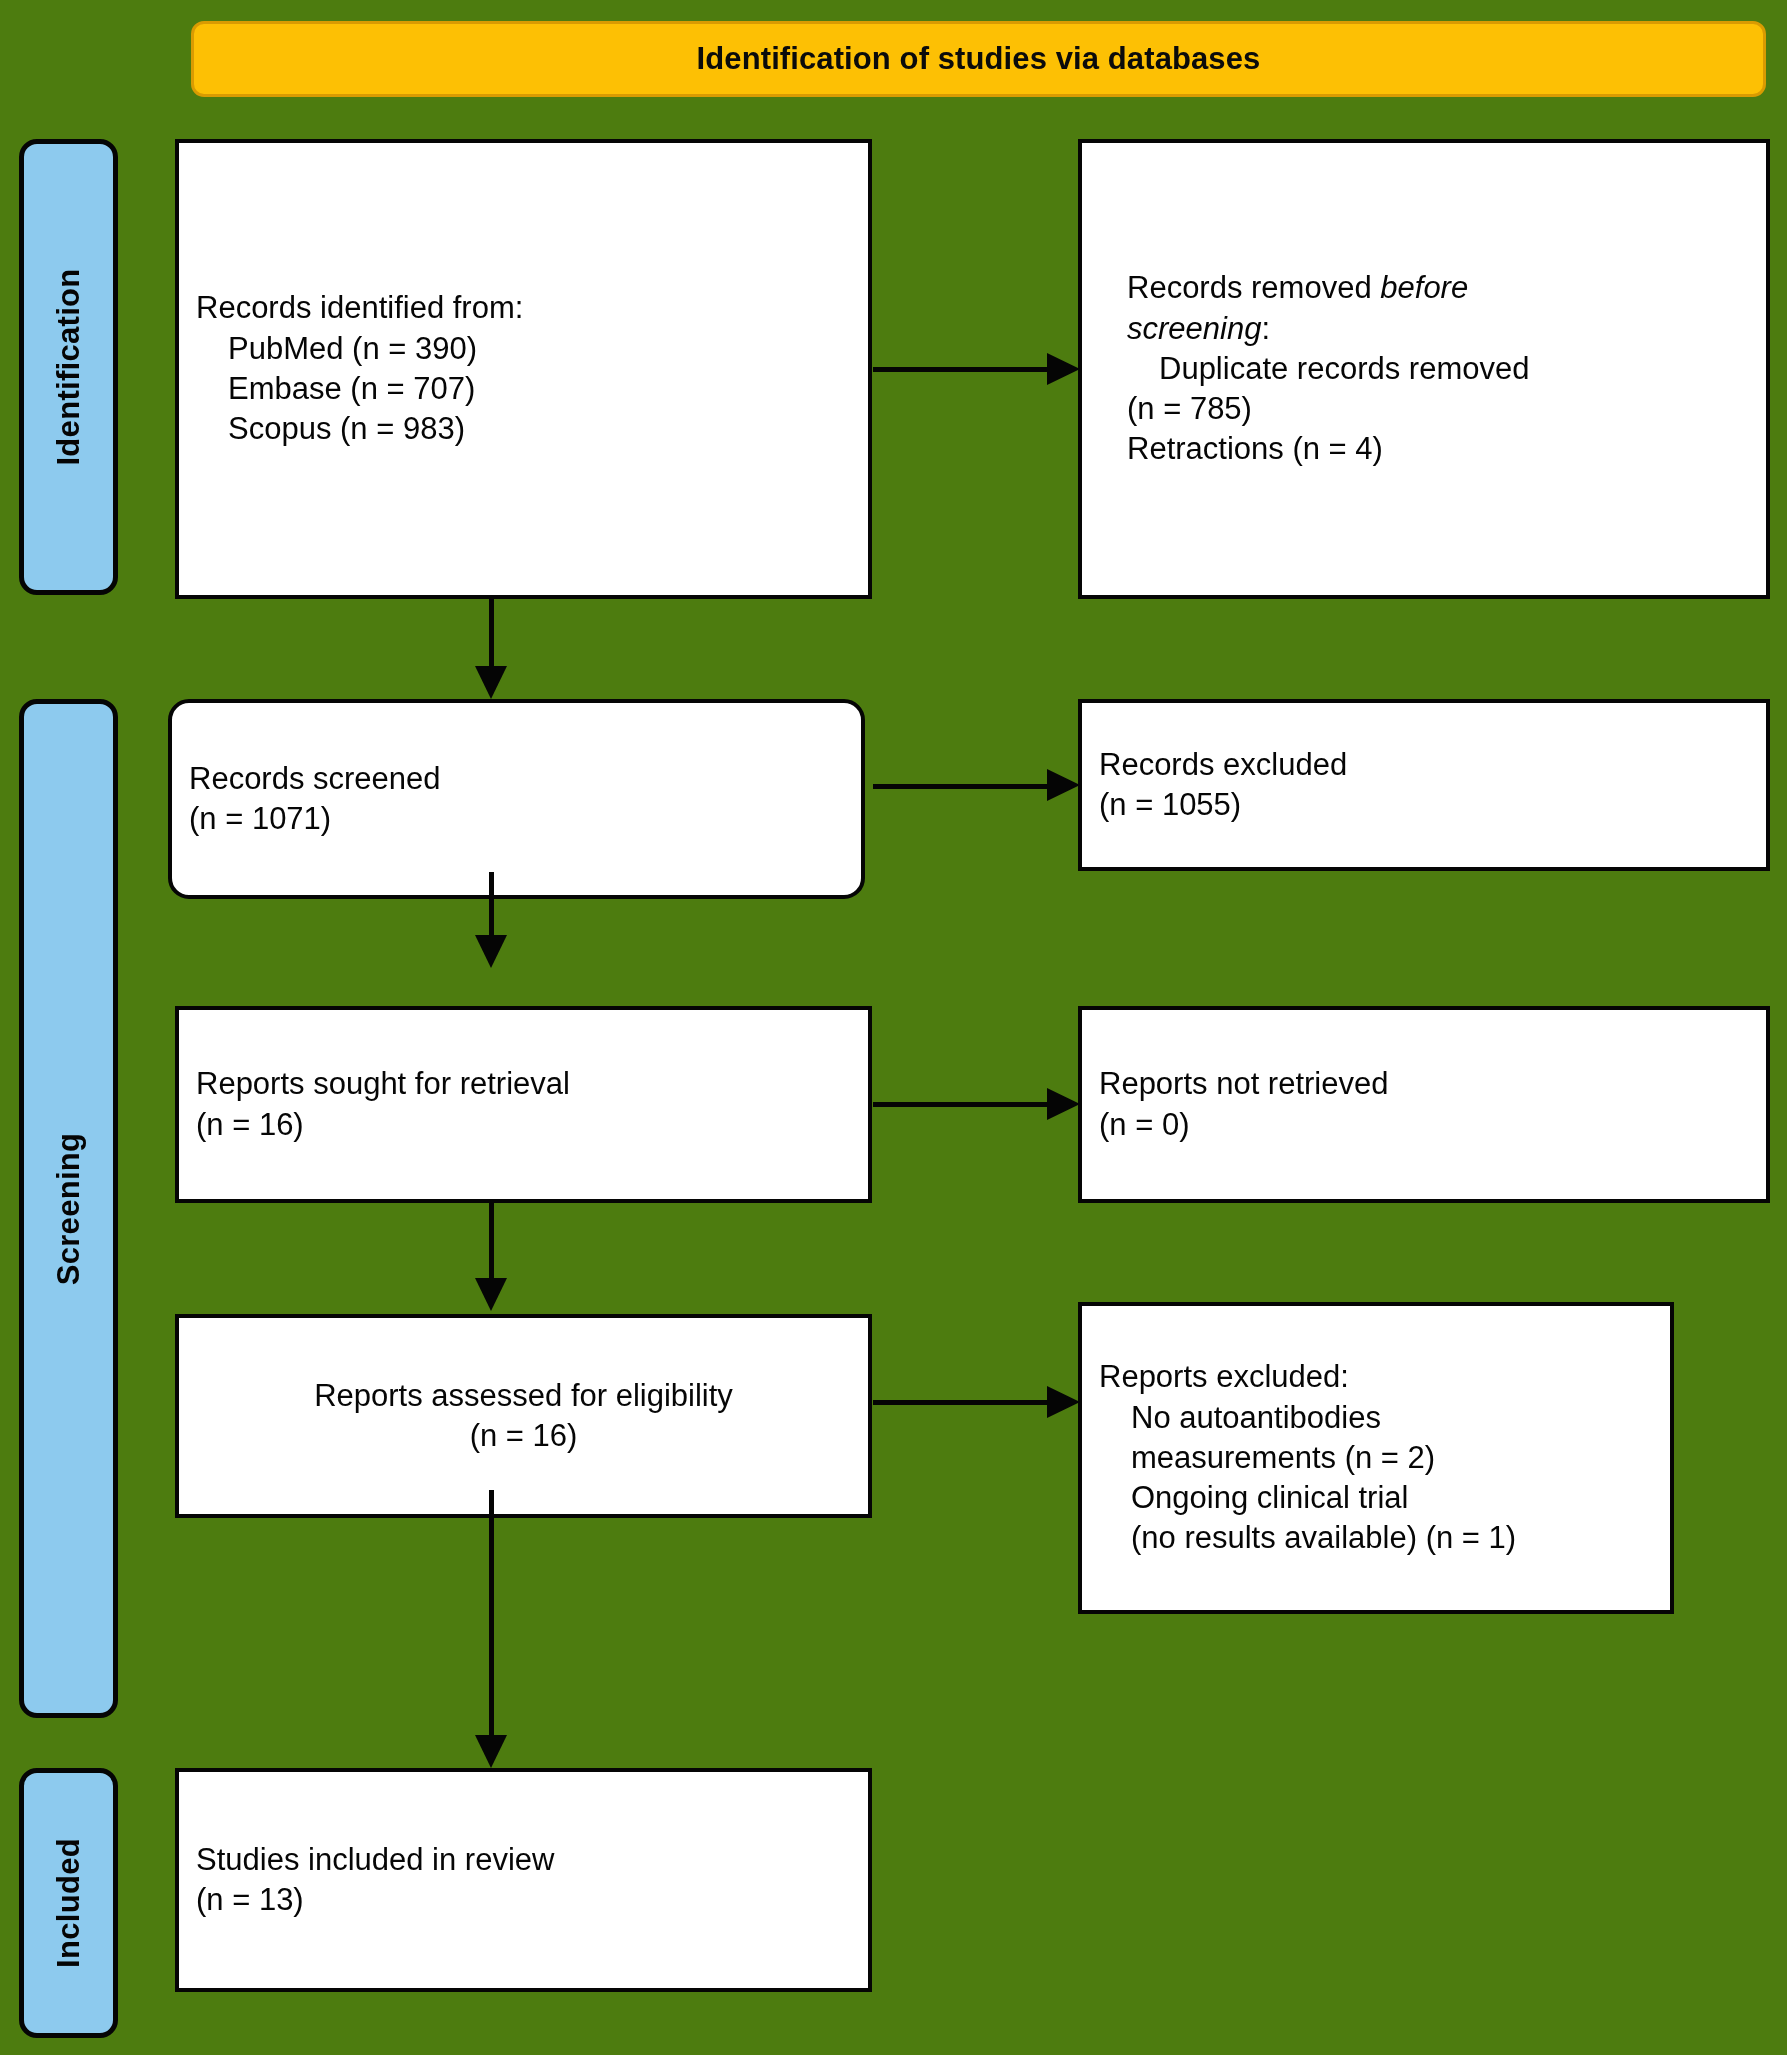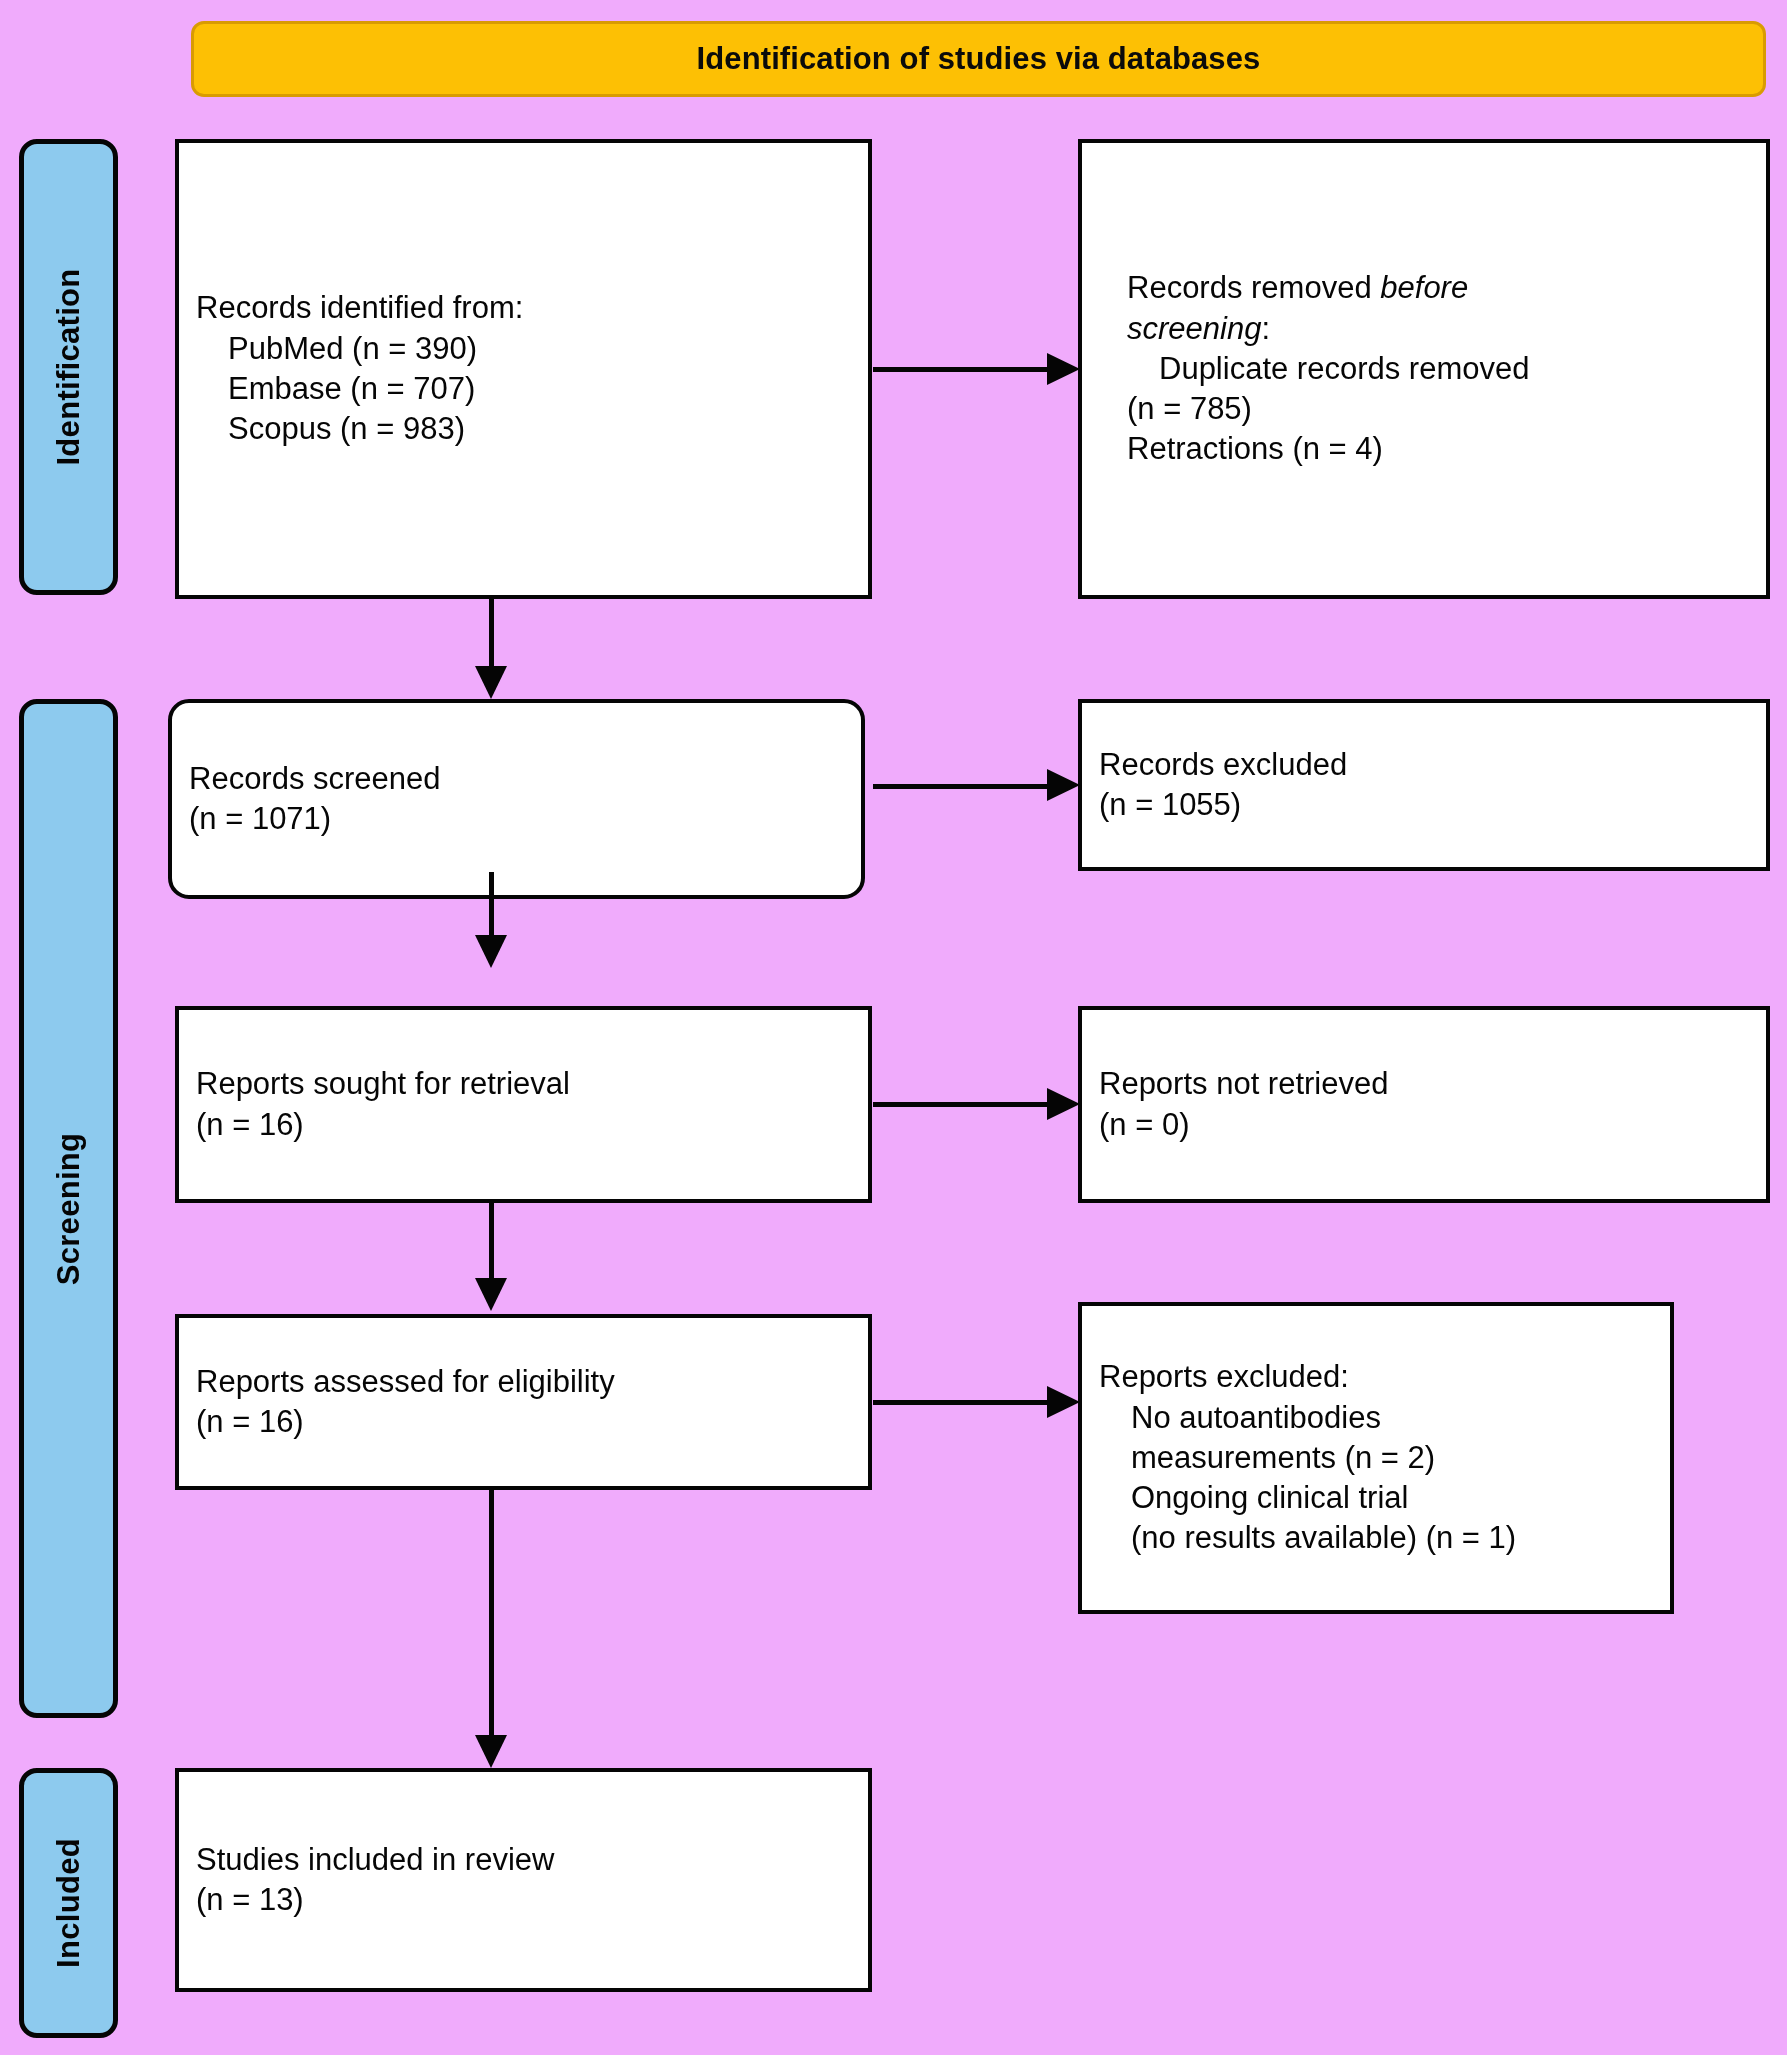--- a/index.html
+++ b/index.html
@@ -2,21 +2,21 @@
 <html style="font-size:8px"><head>
 <meta charset="utf-8">
 <title>PRISMA Flow Diagram</title>
 <style>
   html,body{margin:0;padding:0;background:#ffffff;}
   body{font-family:"Liberation Sans", sans-serif;}
   #canvas{
     position:relative;
     width:1788px;
     height:2056px;
-    background:#f0abfc;
+    background:#4d7c0f;
     overflow:hidden;
   }
   
   .banner{
     position:absolute;
     left:191px; top:21px;
     width:1575px; height:76px;
     background:#FDC004;
     border:3.5px solid #D99B02;
     border-radius:13px;
@@ -171,21 +171,21 @@
       <div class="ln">(n = 0)</div>
     </div>
   </div>
 
   <div class="hline" style="left:873px; top:1102px; width:176px;"></div>
   <div class="hhead" style="left:1047px; top:1088px;"></div>
 
   <div class="vline" style="left:489px; top:1203px; height:78px;"></div>
   <div class="vhead" style="left:475px; top:1278px;"></div>
 
-  <div class="box" style="left:175px; top:1314px; width:697px; height:176px;">
+  <div class="box" style="left:175px; top:1314px; width:697px; height:204px;text-align:center;">
     <div class="lines">
       <div class="ln">Reports assessed for eligibility</div>
       <div class="ln">(n = 16)</div>
     </div>
   </div>
 
   <div class="box" style="left:1078px; top:1302px; width:596px; height:312px;">
     <div class="lines">
       <div class="ln">Reports excluded:</div>
       <div class="ln indent">No autoantibodies</div>

